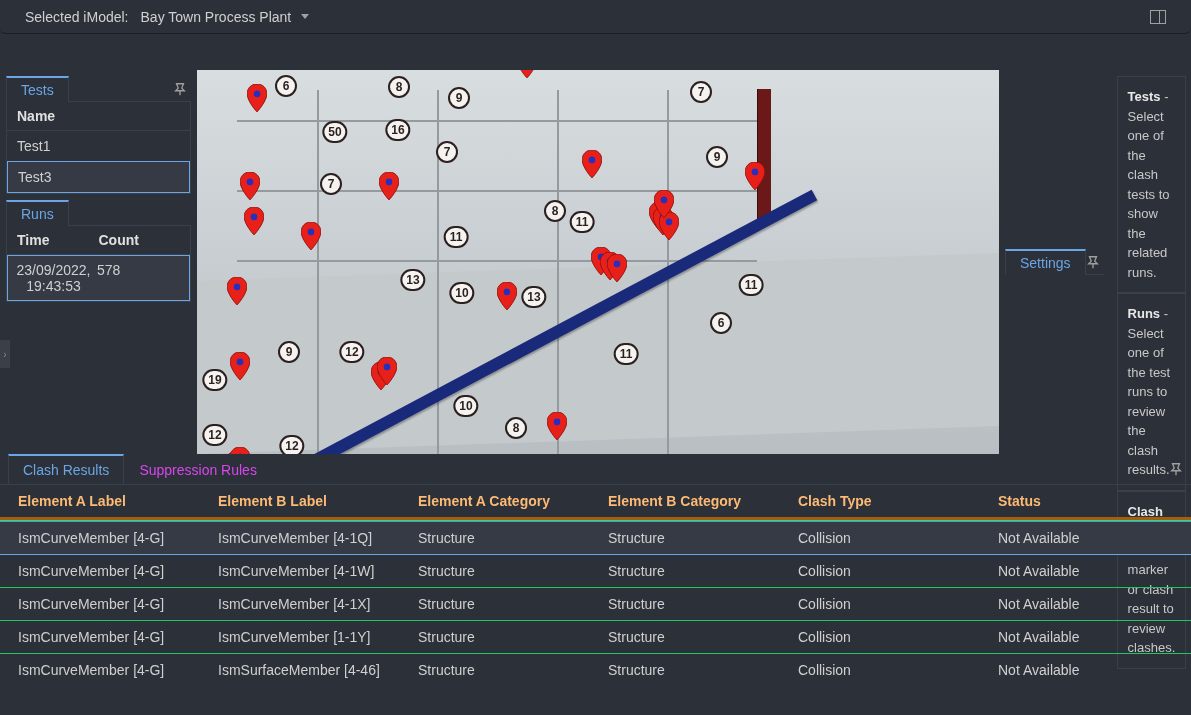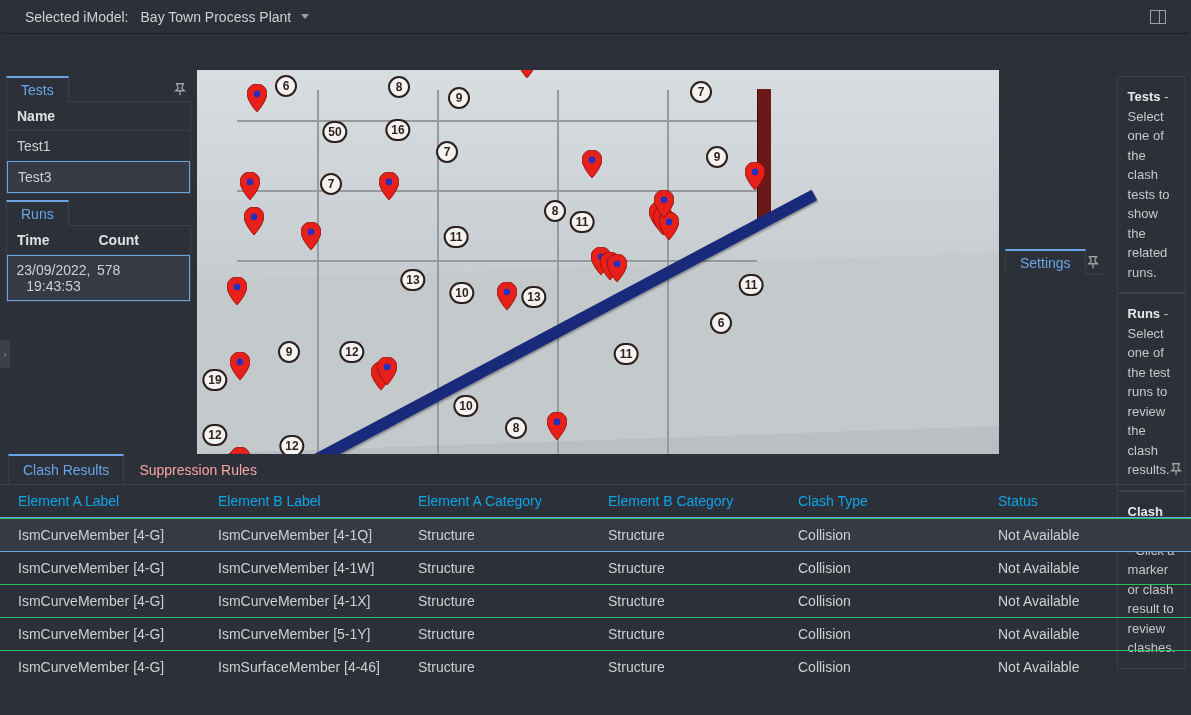--- a/index.html
+++ b/index.html
@@ -209,21 +209,21 @@
     background: #2c3038;
     display: flex; flex-direction: column;
   }
   .bottom-tabs {
     display: flex; align-items: center;
     border-bottom: 1px solid #3a3f48;
     padding: 0 8px;
   }
   .bottom-tabs .btab {
     padding: 6px 14px;
-    color: #fca5a5;
+    color: #d946ef;
     cursor: pointer;
     border: 1px solid transparent;
     border-bottom: none;
   }
   .bottom-tabs .btab.active {
     color: #6aa5e6;
     border-top: 2px solid #6aa5e6;
     border-left: 1px solid #3a3f48;
     border-right: 1px solid #3a3f48;
     background: #2c3038;
@@ -232,23 +232,23 @@
   .table {
     flex: 1; overflow-y: auto;
   }
   .thead, .trow {
     display: grid;
     grid-template-columns: 200px 200px 190px 190px 200px 1fr;
     padding: 8px 18px;
     align-items: center;
   }
   .thead {
-    font-weight: 400;
-    color: #0ea5e9;
-    border-bottom: 1px solid #a16207;
+    font-weight: 700;
+    color: #fdba74;
+    border-bottom: 4px solid #a16207;
   }
   .trow {
     border-top: 1px solid #22c55e;
     color: #d0d0d0;
     cursor: pointer;
   }
   .trow.selected {
     outline: 1px solid #6aa5e6;
     background: #353a44;
   }
@@ -530,21 +530,21 @@
         <div class="trow">
           <div>IsmCurveMember [4-G]</div>
           <div>IsmCurveMember [4-1X]</div>
           <div>Structure</div>
           <div>Structure</div>
           <div>Collision</div>
           <div>Not Available</div>
         </div>
         <div class="trow">
           <div>IsmCurveMember [4-G]</div>
-          <div>IsmCurveMember [5-1Y]</div>
+          <div>IsmCurveMember [1-1Y]</div>
           <div>Structure</div>
           <div>Structure</div>
           <div>Collision</div>
           <div>Not Available</div>
         </div>
         <div class="trow">
           <div>IsmCurveMember [4-G]</div>
           <div>IsmSurfaceMember [4-46]</div>
           <div>Structure</div>
           <div>Structure</div>

